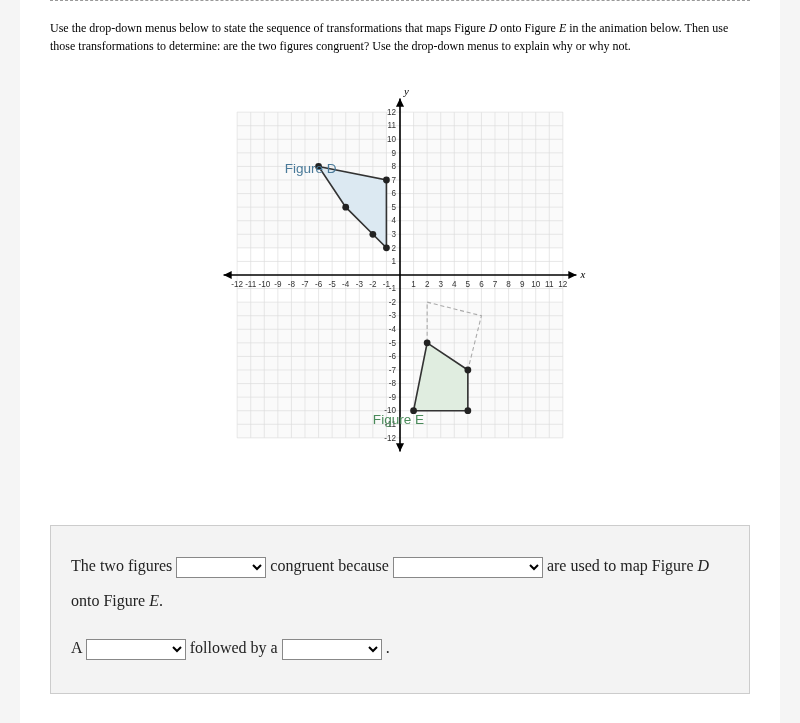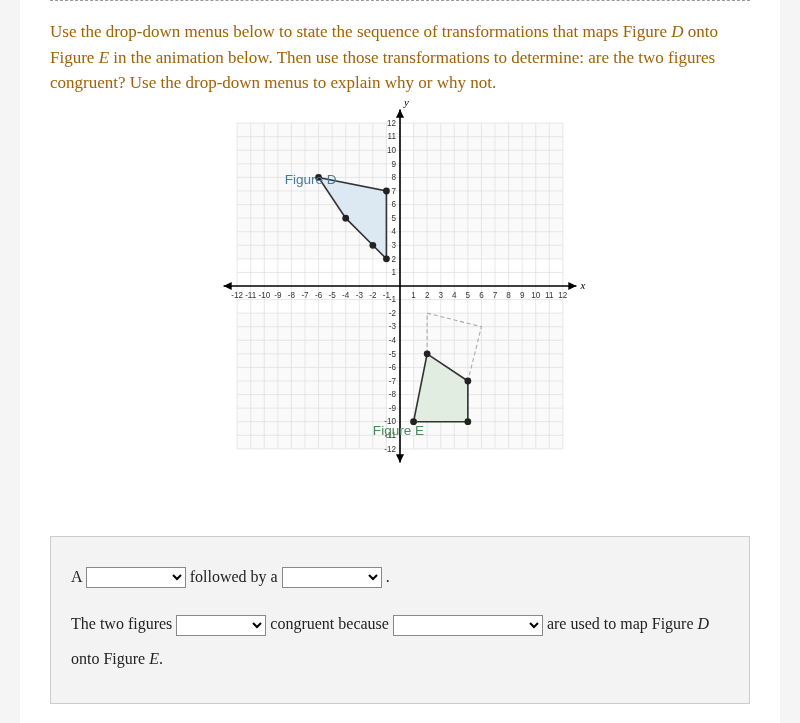--- a/index.html
+++ b/index.html
@@ -14,23 +14,24 @@
       width: 760px;
       background: #fff;
       padding: 0 30px 30px 30px;
       position: relative;
     }
     .divider {
       border-top: 1px dashed #999;
       margin-bottom: 18px;
     }
     .instructions {
-      font-size: 17px;
+      font-size: 12px;
       line-height: 1.5;
-      color: #a16207;
+      color: #000000;
+      margin-bottom: 30px;
     }
     .instructions em {
       font-style: italic;
       font-family: 'Times New Roman', serif;
     }
     .graph-wrap {
       display: flex;
       justify-content: center;
       margin-bottom: 60px;
     }
@@ -211,28 +212,28 @@
       </g>
       <text x="13.3" y="0.25" font-size="0.8" font-style="italic" fill="#000">x</text>
       <text x="0.3" y="-13.3" font-size="0.8" font-style="italic" fill="#000">y</text>
       <text x="-8.5" y="-7.5" font-size="1" fill="#4a7a99" font-family="Arial">Figure D</text>
       <text x="-2" y="11" font-size="1" fill="#4a8a5a" font-family="Arial">Figure E</text>
     </svg>
   </div>
 
   <div class="answer-box">
     <p class="answer-line">
+      <span>The two figures </span>
+      <select class="select-med"><option></option></select>
+      <span> congruent because </span>
+      <select class="select-wide"><option></option></select>
+      <span> are used to map Figure </span><em>D</em><span> onto Figure </span><em>E</em><span>.</span>
+    </p>
+    <p class="answer-line">
       <span>A </span>
       <select><option></option></select>
       <span> followed by a </span>
       <select><option></option></select>
       <span> .</span>
     </p>
-    <p class="answer-line">
-      <span>The two figures </span>
-      <select class="select-med"><option></option></select>
-      <span> congruent because </span>
-      <select class="select-wide"><option></option></select>
-      <span> are used to map Figure </span><em>D</em><span> onto Figure </span><em>E</em><span>.</span>
-    </p>
 
   </div>
 </div>
 
 </body></html>

